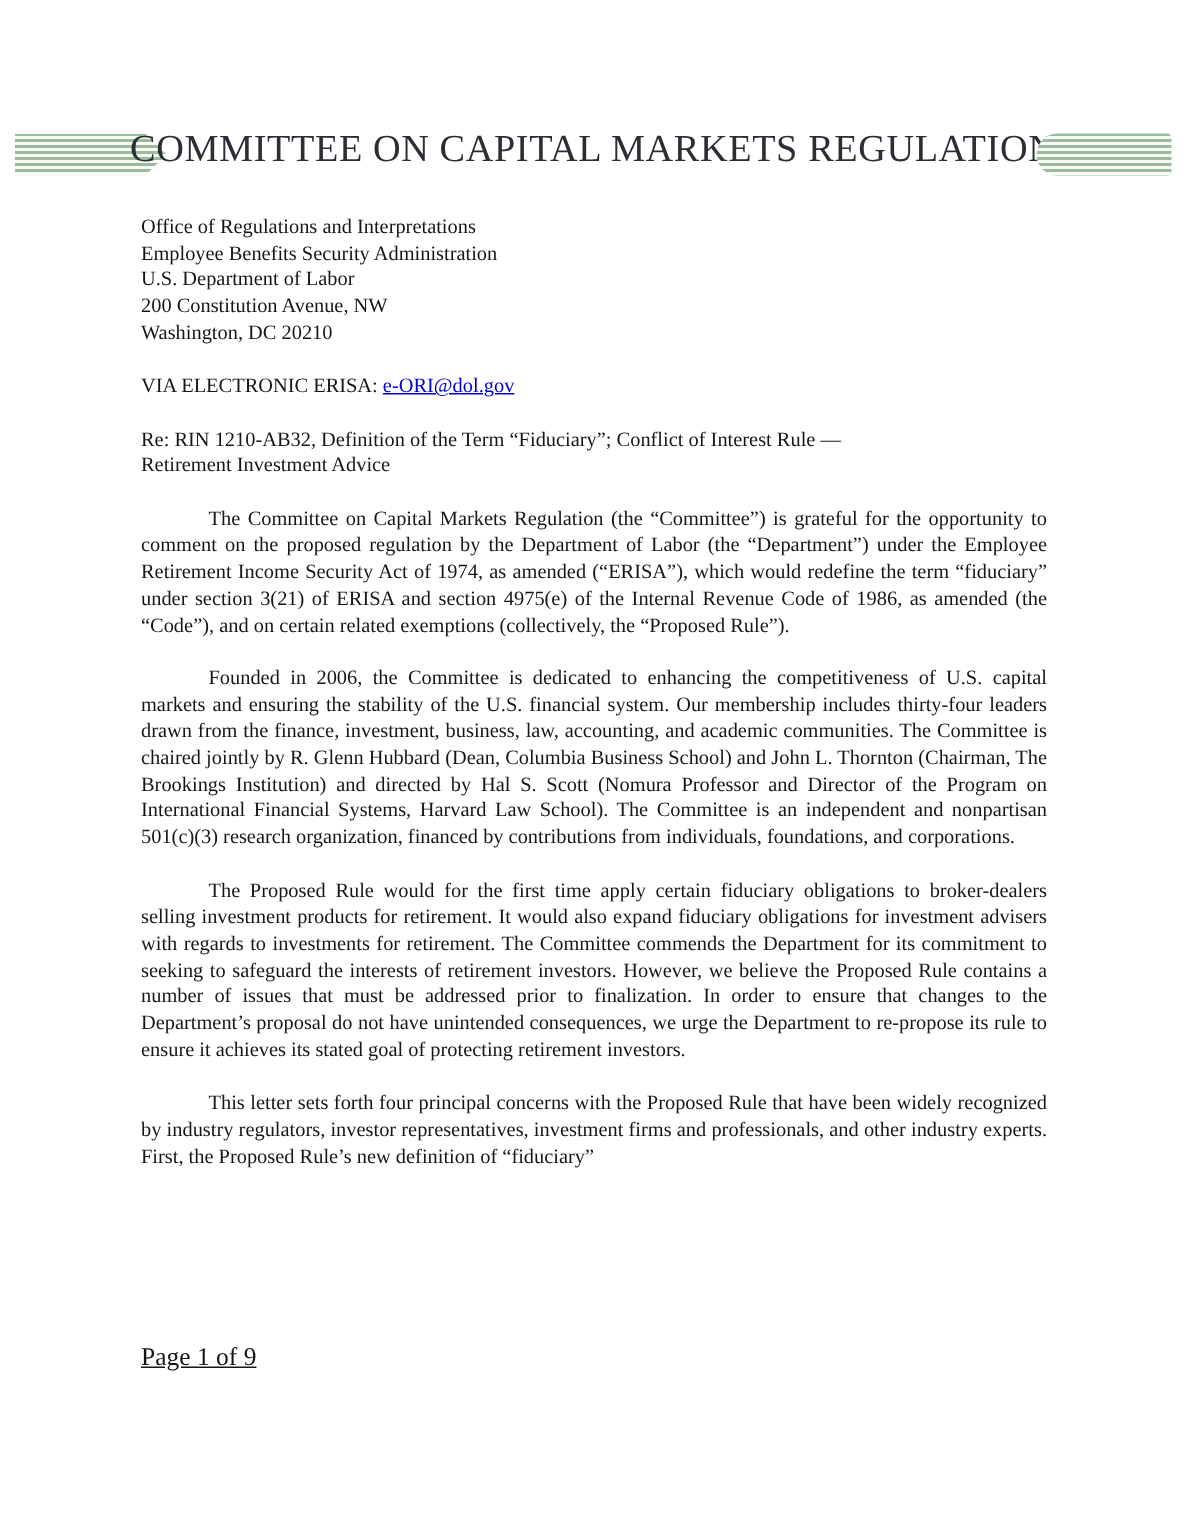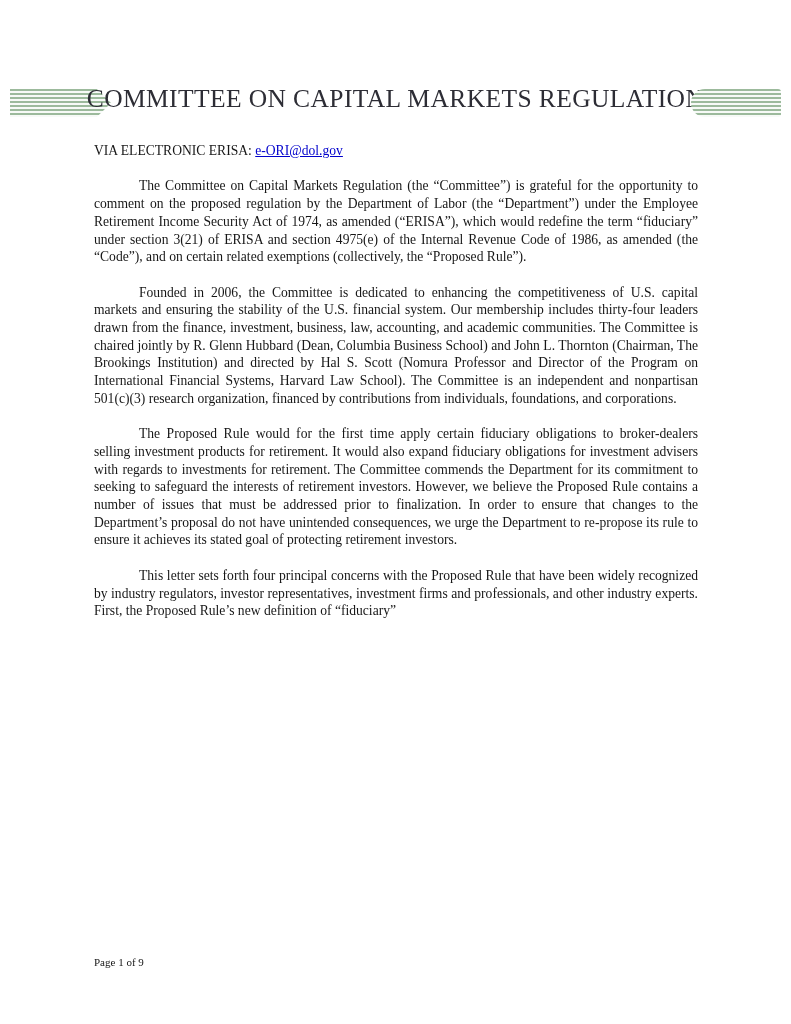--- a/index.html
+++ b/index.html
@@ -70,42 +70,45 @@
   b { font-weight: normal; }
   .email-link {
     color: #0000cc;
     text-decoration: underline;
     cursor: pointer;
     margin-top: 32px;
   }
   .footer {
     position: absolute;
     left: 94px;
-    top: 954px;
-    font-size: 11px;
+    top: 896px;
+    font-size: 17px;
     line-height: 17.7px;
+    text-decoration: underline;
   }
 </style>
 </head>
 <body>
 
 <div class="page">
 
   <div class="letterhead">
     <div class="stripes stripes-left"></div>
     <div class="lh-title">COMMITTEE ON CAPITAL MARKETS REGULATION</div>
     <div class="stripes stripes-right"></div>
   </div>
 
   <div class="content">
 
 
+    <div class="block">Office of Regulations and Interpretations<br>Employee Benefits Security Administration<br>U.S. Department of Labor<br>200 Constitution Avenue, NW<br>Washington, DC 20210</div>
 
     <div class="block"><span>VIA ELECTRONIC ERISA: </span><a class="email-link">e-ORI@dol.gov</a></div>
 
+    <div class="block">Re: RIN 1210-AB32, Definition of the Term “Fiduciary”; Conflict of Interest Rule —<br>Retirement Investment Advice</div>
 
 
     <p class="para"><span>The Committee on Capital Markets Regulation (the “</span><b>Committee</b><span>”) is grateful for the opportunity to comment on the proposed regulation by the Department of Labor (the “</span><b>Department</b><span>”) under the Employee Retirement Income Security Act of 1974, as amended (“</span><b>ERISA</b><span>”), which would redefine the term “fiduciary” under section 3(21) of ERISA and section 4975(e) of the Internal Revenue Code of 1986, as amended (the “</span><b>Code</b><span>”), and on certain related exemptions (collectively, the “</span><b>Proposed Rule</b><span>”).</span></p>
     <p class="para"><span>Founded in 2006, the Committee is dedicated to enhancing the competitiveness of U.S. capital markets and ensuring the stability of the U.S. financial system. Our membership includes thirty-four leaders drawn from the finance, investment, business, law, accounting, and academic communities. The Committee is chaired jointly by R. Glenn Hubbard (Dean, Columbia Business School) and John L. Thornton (Chairman, The Brookings Institution) and directed by Hal S. Scott (Nomura Professor and Director of the Program on International Financial Systems, Harvard Law School). The Committee is an independent and nonpartisan 501(c)(3) research organization, financed by contributions from individuals, foundations, and corporations.</span></p>
     <p class="para"><span>The Proposed Rule would for the first time apply certain fiduciary obligations to broker-dealers selling investment products for retirement. It would also expand fiduciary obligations for investment advisers with regards to investments for retirement. The Committee commends the Department for its commitment to seeking to safeguard the interests of retirement investors. However, we believe the Proposed Rule contains a number of issues that must be addressed prior to finalization. In order to ensure that changes to the Department’s proposal do not have unintended consequences, we urge the Department to re-propose its rule to ensure it achieves its stated goal of protecting retirement investors.</span></p>
     <p class="para"><span>This letter sets forth four principal concerns with the Proposed Rule that have been widely recognized by industry regulators, investor representatives, investment firms and professionals, and other industry experts. First, the Proposed Rule’s new definition of “fiduciary”</span></p>
 
   </div>
 
   <div class="footer">Page 1 of 9</div>

